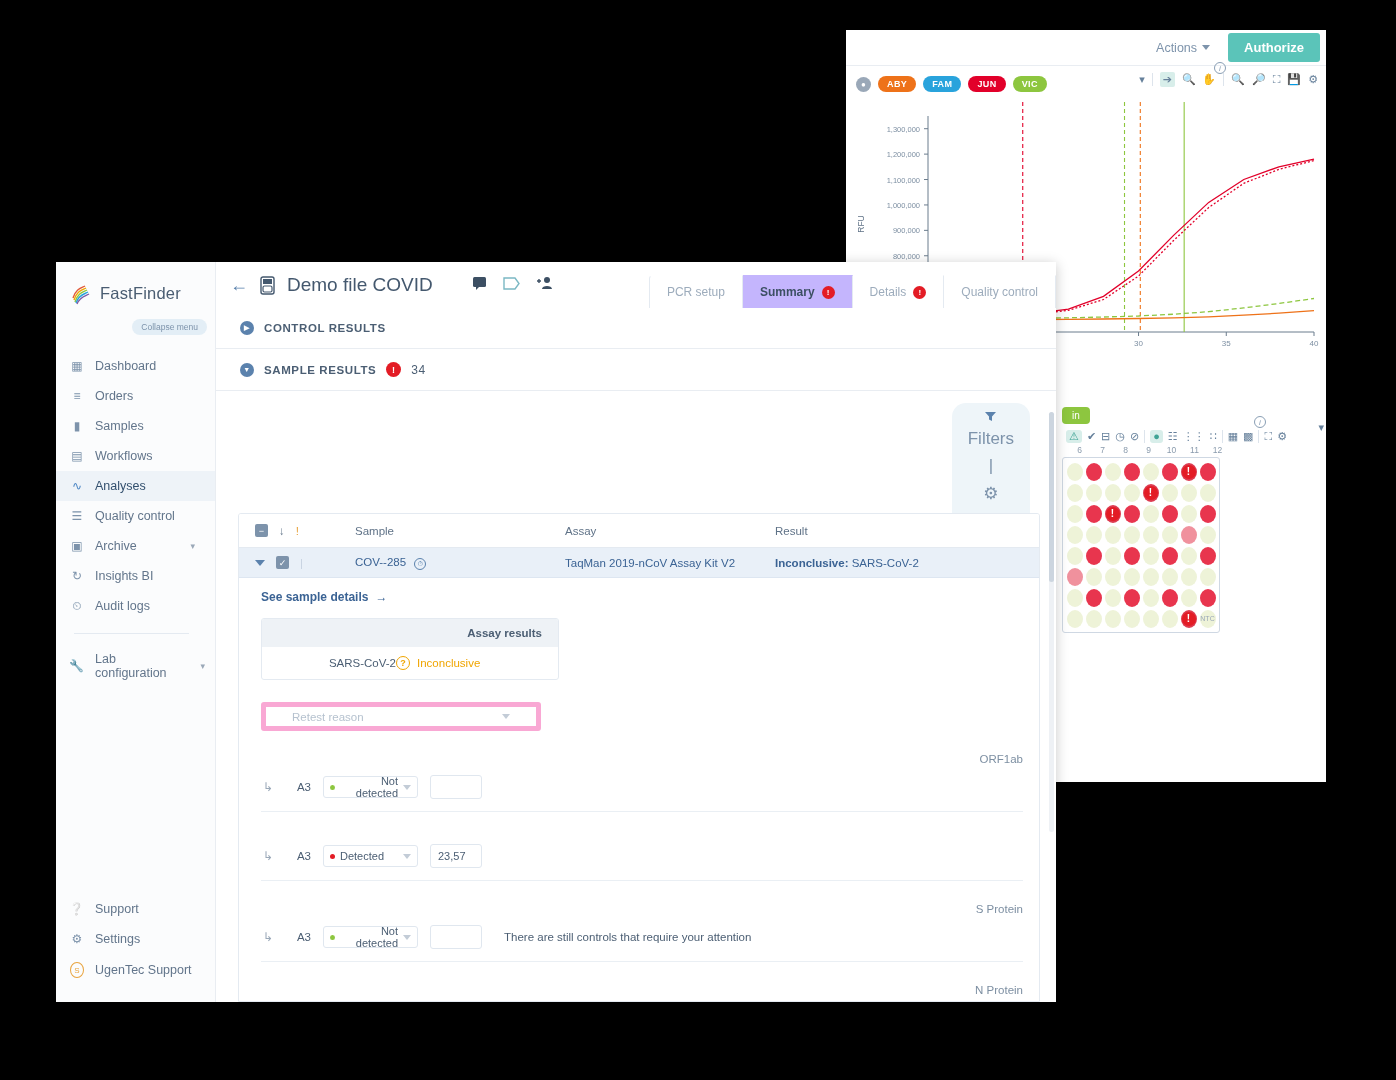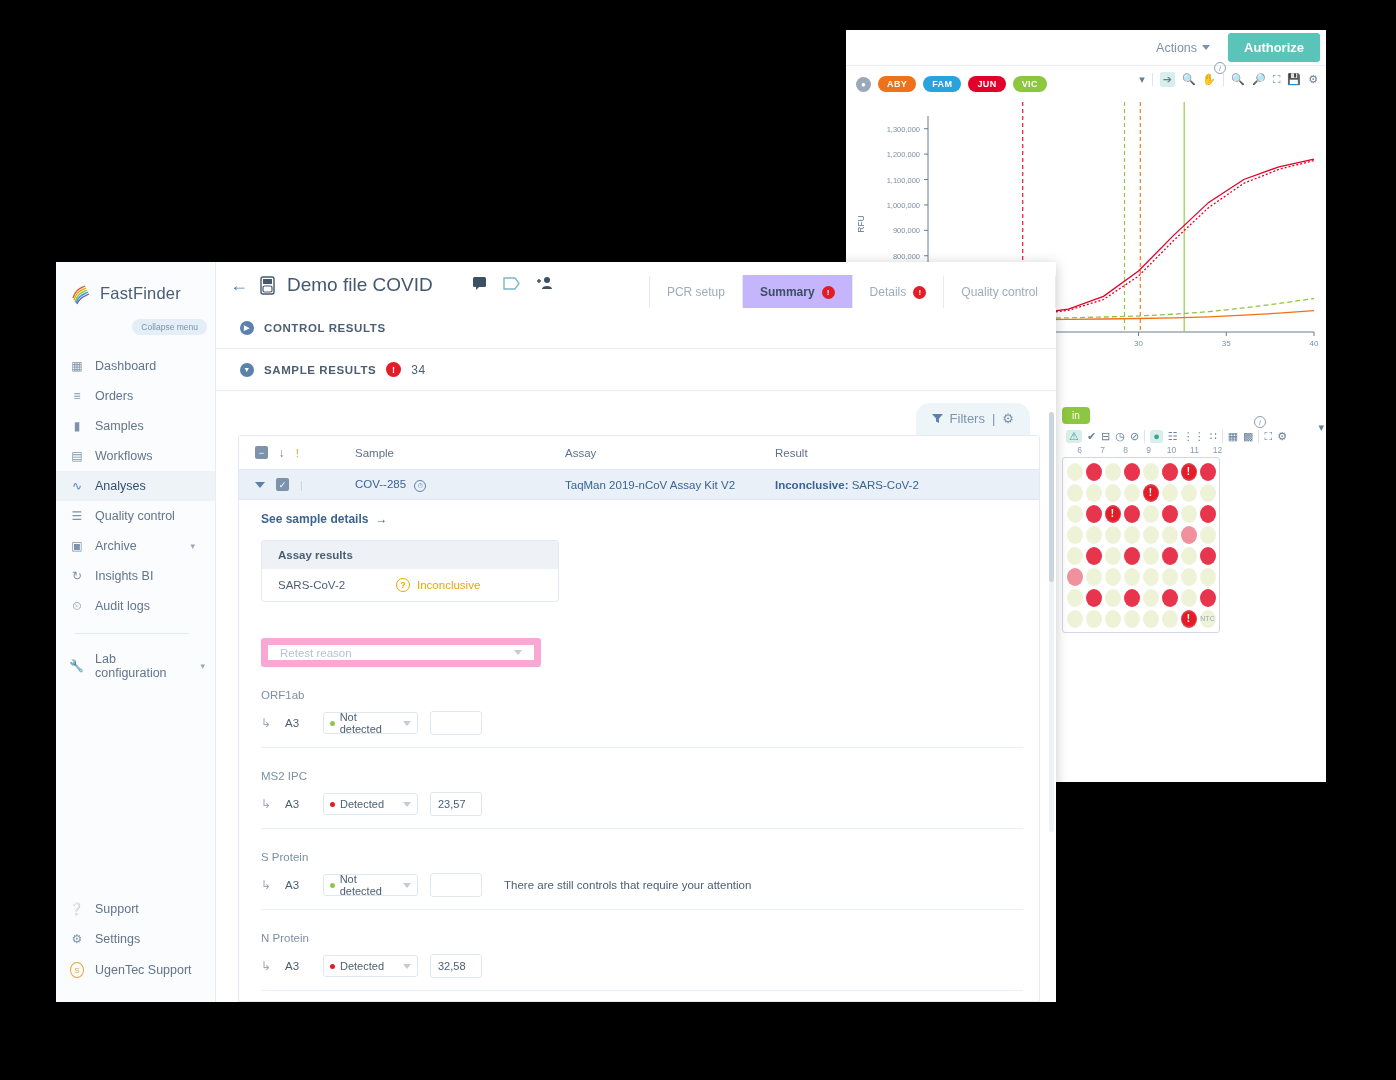--- a/index.html
+++ b/index.html
@@ -156,21 +156,21 @@
   }
   .count-badge {
     width:15px;height:15px;border-radius:50%;background:#e31c25;color:#fff;
     font-size:9px;font-weight:bold;display:flex;align-items:center;justify-content:center;
   }
   .count-num { font-size:12px; color:#4b5e73; font-weight:normal; }
 
   #filters-row { display:flex; justify-content:flex-end; padding:12px 26px 0 0; }
   #filters-pill {
     background:#eef5f9; border-radius:14px 14px 0 0; padding:8px 16px 9px 16px;
-    display:flex; align-items:center; gap:7px; font-size:13px; color:#7d93ab; cursor:pointer;
+    display:flex; align-items:center; gap:7px; font-size:17px; color:#7d93ab; cursor:pointer;flex-direction:column;
   }
 
   #table-wrap { margin:0 16px 0 22px; border:1px solid #e4eaf1; border-radius:3px 3px 0 0; flex:1; overflow:hidden;}
   #thead {
     display:flex; align-items:center; height:34px; border-bottom:1px solid #e4eaf1;
     font-size:11.5px; color:#5f7287; background:#fff;
   }
   .th-ic { color:#5f7287; cursor:pointer; }
   #row-selected {
     display:flex; align-items:center; height:30px; background:#e9f0f8;
@@ -184,42 +184,42 @@
     width:13px;height:13px;border-radius:2px;background:#7d93ab;color:#fff;
     font-size:9px;display:flex;align-items:center;justify-content:center; cursor:pointer;
   }
   .chkbox.on { background:#7d93ab; }
   .row-caret { width:0;height:0;border-left:5px solid transparent;border-right:5px solid transparent;border-top:6px solid #5b82ad; cursor:pointer;}
   .clock-ic {
     display:inline-flex; width:12px;height:12px;border-radius:50%;border:1px solid #5b82ad;
     align-items:center;justify-content:center;font-size:7px;color:#5b82ad; margin-left:5px;
   }
 
-  #detail { padding:12px 0 0 22px; }
+  #detail { padding:12px 0 0 22px;text-align:right; }
   #see-details { font-size:12px; color:#3b6394; font-weight:bold; cursor:pointer; display:flex; align-items:center; gap:7px;}
 
   #assay-card { margin-top:14px; width:298px; border:1px solid #e4eaf1; border-radius:3px; overflow:hidden; }
   #assay-card-hdr { background:#eef2f6; padding:8px 16px; font-size:11.5px; font-weight:bold; color:#4b5e73; }
   #assay-card-row { padding:9px 16px; display:flex; align-items:center; font-size:11.5px; color:#4b5e73; }
   .inconclusive-ic {
     width:14px;height:14px;border-radius:50%;border:1.5px solid #f0a500;color:#f0a500;
     font-size:9px;font-weight:bold;display:flex;align-items:center;justify-content:center;
     margin-right:7px;
   }
   .inconclusive-tx { color:#f0a500; font-size:11.5px; }
 
   #retest-row { display:flex; align-items:center; gap:16px; margin-top:22px; }
   #retest-toggle {
     width:55px;height:20px;border-radius:11px;border:1px solid #dbe3ec; background:#fff;
     display:flex; align-items:center; justify-content:center; cursor:pointer;
   }
   #retest-label { font-size:12px; color:#4b5e73; font-weight:bold; }
   #retest-select {
-    margin-top:36px; width:280px; height:29px; border:7px solid #f9a8d4; border-radius:3px;
-    display:flex; align-items:center; justify-content:space-between; padding:0 12px;
+    margin-top:22px; width:280px; height:29px; border:5px solid #f9a8d4; border-radius:3px;
+    display:flex; align-items:center; justify-content:space-between; padding:0 26px;
     font-size:11.5px; color:#b6c2cf; cursor:pointer;
   }
   .sel-caret { width:0;height:0;border-left:4px solid transparent;border-right:4px solid transparent;border-top:5px solid #c3ccd7; }
 
   .target-block { margin-top:22px; padding-right:16px; }
   .target-name { font-size:11.5px; color:#7d8fa2; }
   .target-row { display:flex; align-items:center; gap:12px; padding:10px 0 12px 0; border-bottom:1px solid #eaeff4;}
   .arrow-ic { color:#9aa8b8; font-size:12px; width:12px; }
   .well-id { font-size:11.5px; color:#4b5e73; width:26px; }
   .result-select {
@@ -659,21 +659,20 @@
                 <span class="well-id">A3</span>
                 <div class="result-select">
                   <span class="dot-g"></span>
                   <span>Not detected</span>
                   <span class="sel-caret"></span>
                 </div>
                 <div class="ct-input"></div>
               </div>
             </div>
             <div class="target-block">
-              <div class="target-name">MS2 IPC</div>
               <div class="target-row">
                 <span class="arrow-ic">↳</span>
                 <span class="well-id">A3</span>
                 <div class="result-select">
                   <span class="dot-r"></span>
                   <span>Detected</span>
                   <span class="sel-caret"></span>
                 </div>
                 <div class="ct-input">23,57</div>
               </div>

